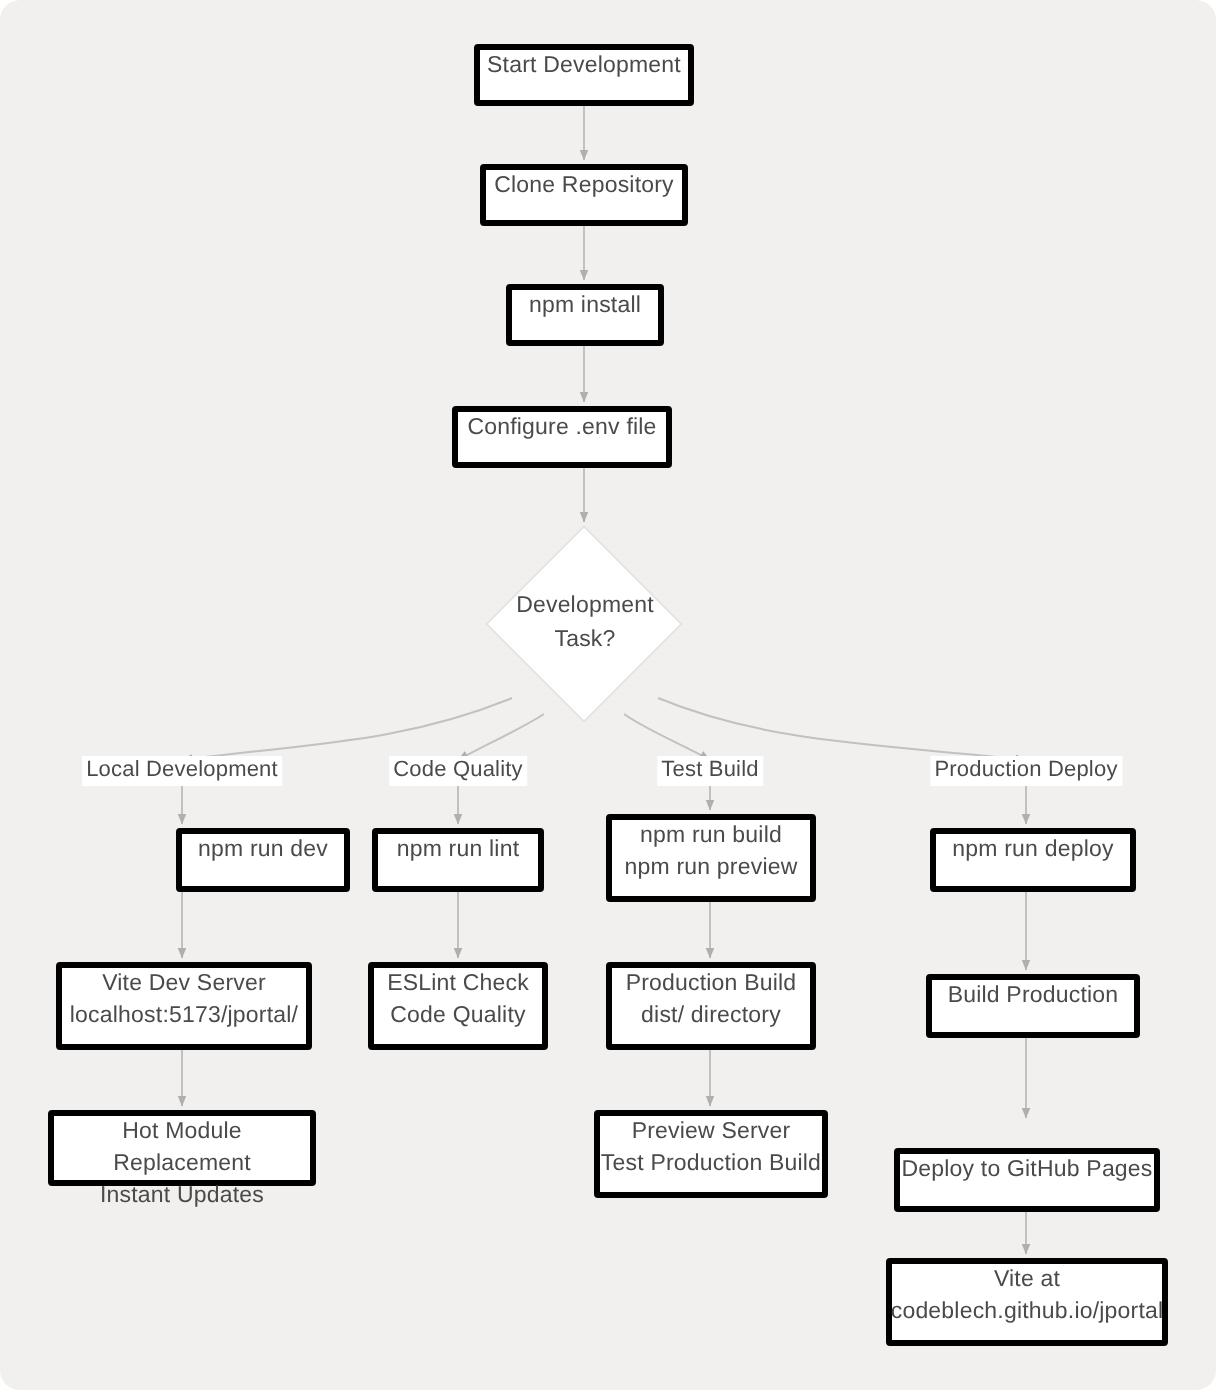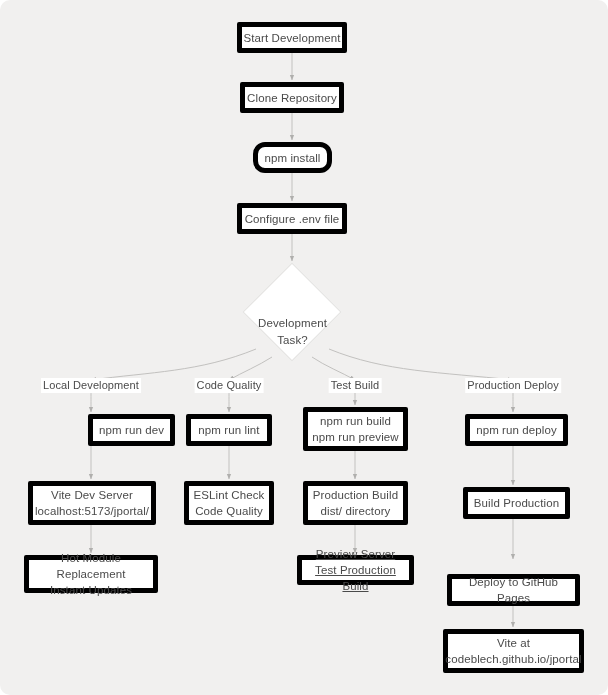--- a/index.html
+++ b/index.html
@@ -25,26 +25,26 @@
     left: 0;
     top: 0;
     width: 608px;
     height: 695px;
     pointer-events: none;
   }
   .node {
     position: absolute;
     box-sizing: border-box;
     background: #ffffff;
-    border: 5px solid #000000;
+    border: 3px solid #000000;
     border-radius: 2px;
     display: flex;
     flex-direction: column;
     align-items: center;
-    justify-content: center;
+    justify-content: flex-start;
     color: #4a4a4a;
     font-size: 11.5px;
     line-height: 16px;
     text-align: center;
     letter-spacing: 0.1px;
   }
   .node .line2 {
     display: block;
   }
   .diamond {
@@ -58,21 +58,20 @@
     position: absolute;
     display: flex;
     flex-direction: column;
     align-items: center;
     justify-content: center;
     color: #4a4a4a;
     font-size: 11.5px;
     line-height: 17px;
     text-align: center;
     letter-spacing: 0.1px;
-    margin-top: 20px;
   }
   .edge-label {
     position: absolute;
     background: #ffffff;
     color: #4a4a4a;
     font-size: 11px;
     line-height: 13px;
     white-space: nowrap;
     padding: 1px 2px;
     transform: translateX(-50%);
@@ -122,25 +121,25 @@
   </svg>
 
   <div class="node" style="left:237px; top:22px; width:110px; height:31px;">
     <span>Start Development</span>
   </div>
 
   <div class="node" style="left:240px; top:82px; width:104px; height:31px;">
     <span>Clone Repository</span>
   </div>
 
-  <div class="node" style="left:253px; top:142px; width:79px; height:31px;border-radius:12px;">
+  <div class="node" style="left:253px; top:142px; width:79px; height:31px;">
     <span>npm install</span>
   </div>
 
-  <div class="node" style="left:237px; top:203px; width:110px; height:31px;">
+  <div class="node" style="left:226px; top:203px; width:110px; height:31px;">
     <span>Configure .env file</span>
   </div>
 
   <div class="diamond" style="left:257px; top:277px; width:70px; height:70px;"></div>
   <div class="diamond-label" style="left:243px; top:292px; width:99px; height:40px;">
     <span>Development</span>
     <span>Task?</span>
   </div>
 
   <div class="edge-label" style="left:91px; top:378px;">Local Development</div>
@@ -174,21 +173,21 @@
   <div class="node" style="left:303px; top:407px; width:105px; height:44px;">
     <span>npm run build</span>
     <span class="line2">npm run preview</span>
   </div>
 
   <div class="node" style="left:303px; top:481px; width:105px; height:44px;">
     <span>Production Build</span>
     <span class="line2">dist/ directory</span>
   </div>
 
-  <div class="node" style="left:297px; top:555px; width:117px; height:30px;text-decoration:underline;">
+  <div class="node" style="left:297px; top:555px; width:117px; height:44px;">
     <span>Preview Server</span>
     <span class="line2">Test Production Build</span>
   </div>
 
   <div class="node" style="left:465px; top:414px; width:103px; height:32px;">
     <span>npm run deploy</span>
   </div>
 
   <div class="node" style="left:463px; top:487px; width:107px; height:32px;">
     <span>Build Production</span>

